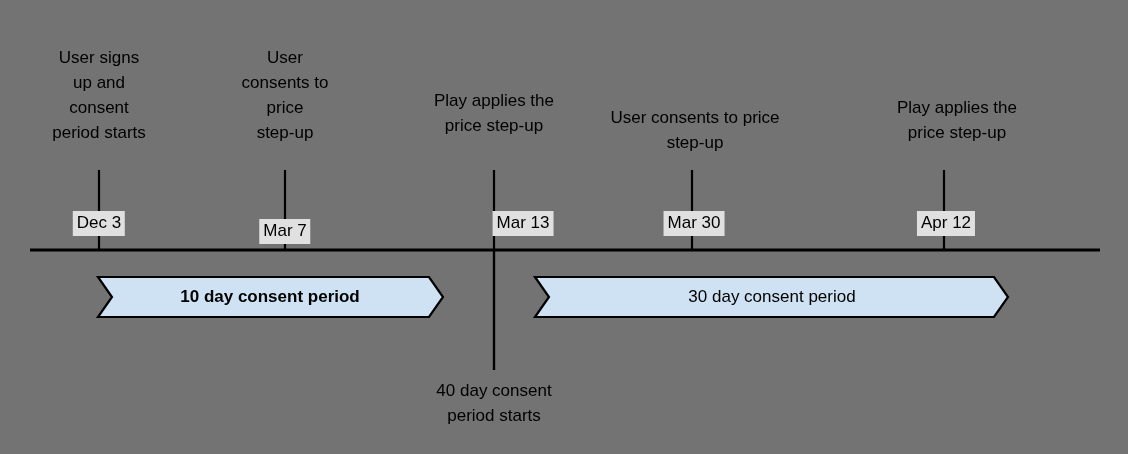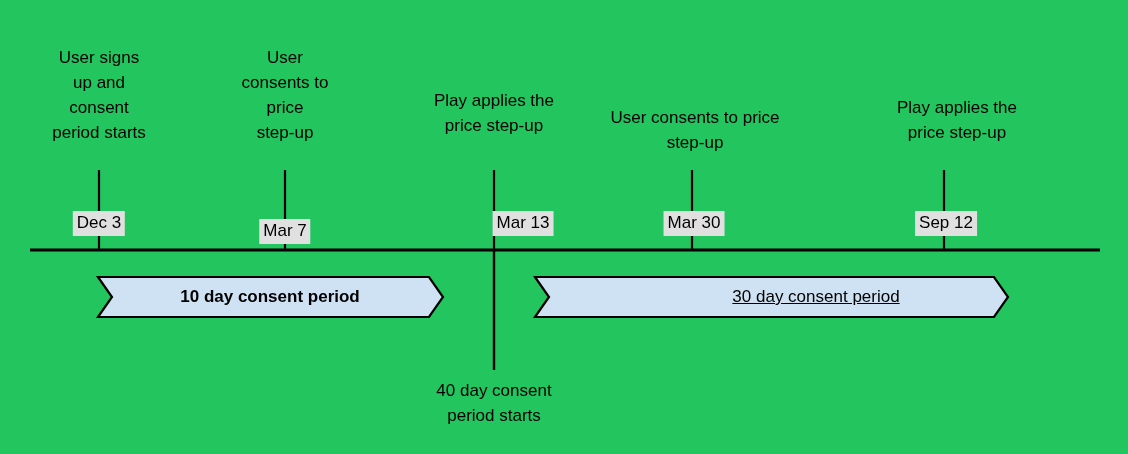--- a/index.html
+++ b/index.html
@@ -9,21 +9,21 @@
     background: #ffffff;
   }
   body {
     font-family: "Liberation Sans", "DejaVu Sans", sans-serif;
     color: #000000;
   }
   #timeline-diagram {
     position: relative;
     width: 1128px;
     height: 454px;
-    background: #22c55e;
+    background: #737373;
     overflow: hidden;
   }
   #timeline-diagram svg {
     position: absolute;
     top: 0;
     left: 0;
     width: 1128px;
     height: 454px;
   }
   .evt-label {
@@ -106,22 +106,22 @@
 price step-up</div>
 
   <div class="date-chip" style="left:99px; top:211px;">Dec 3</div>
 
   <div class="date-chip" style="left:285px; top:211px;margin-top:8px;">Mar 7</div>
 
   <div class="date-chip" style="left:496px; top:211px;margin-left:27px;">Mar 13</div>
 
   <div class="date-chip" style="left:694px; top:211px;">Mar 30</div>
 
-  <div class="date-chip" style="left:946px; top:211px;">Sep 12</div>
+  <div class="date-chip" style="left:946px; top:211px;">Apr 12</div>
 
   <div class="bar-label" style="left:270px; top:297px;font-weight:bold;">10 day consent period</div>
 
-  <div class="bar-label" style="left:816px; top:297px;text-decoration:underline;">30 day consent period</div>
+  <div class="bar-label" style="left:772px; top:297px;">30 day consent period</div>
 
   <div class="below-label" style="left:494px; top:378px; width:220px;">40 day consent
 period starts</div>
 
 </div>
 
 </body></html>

